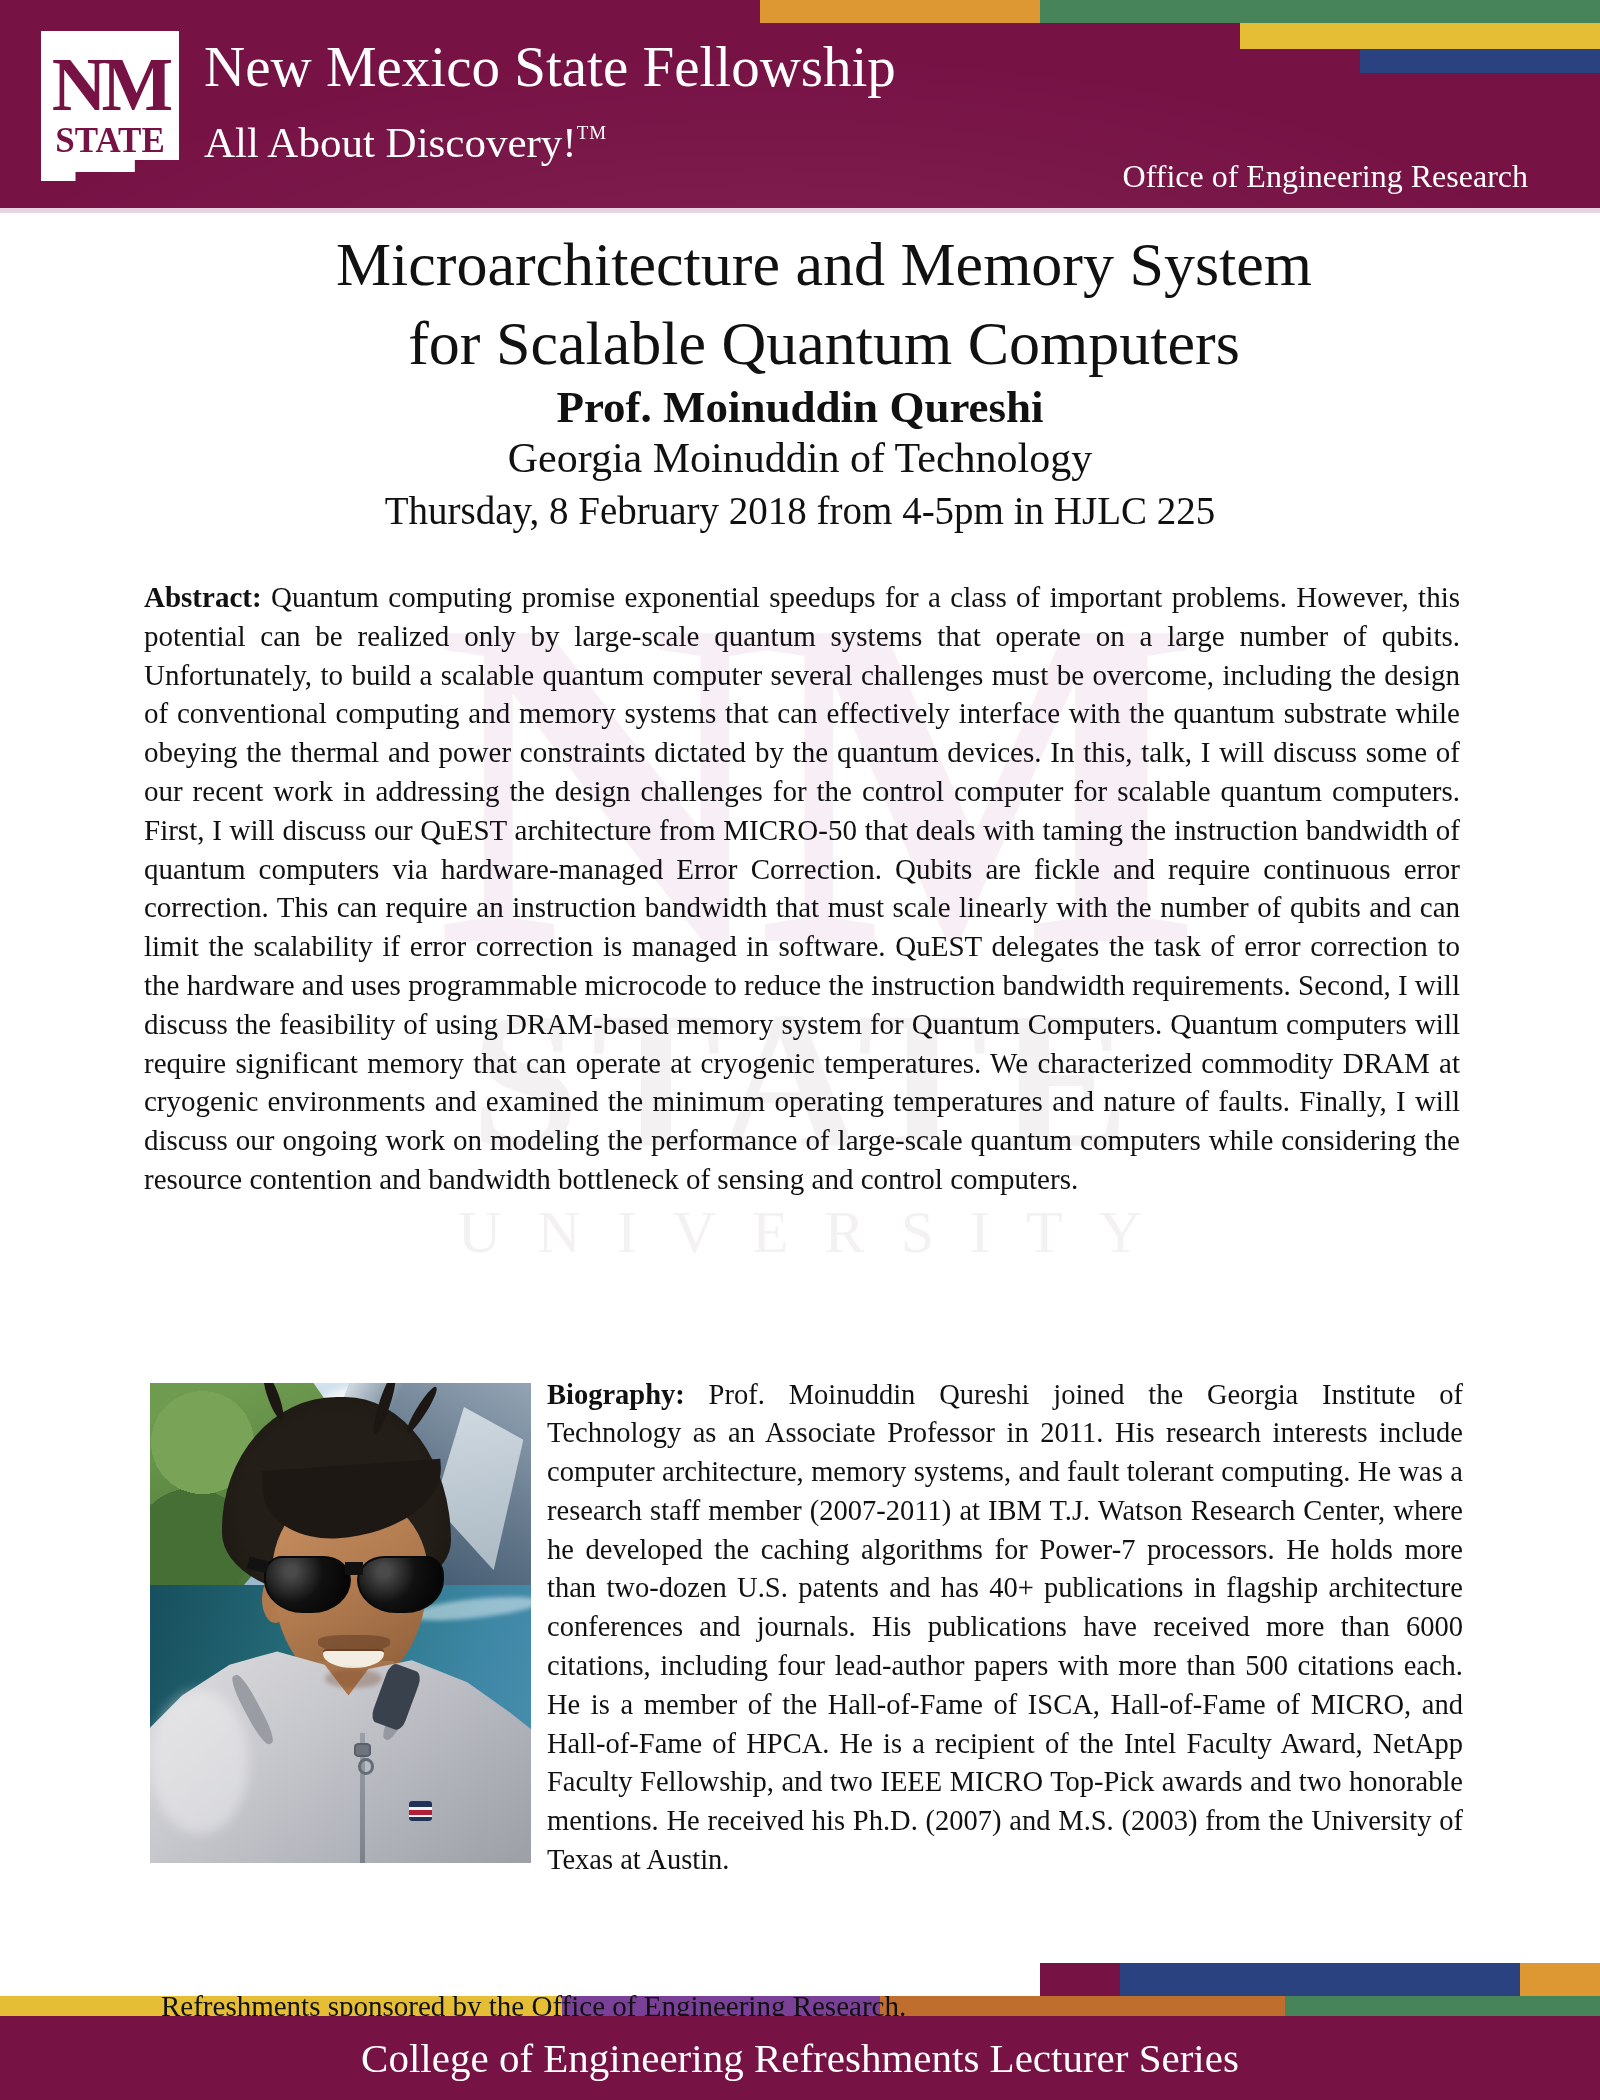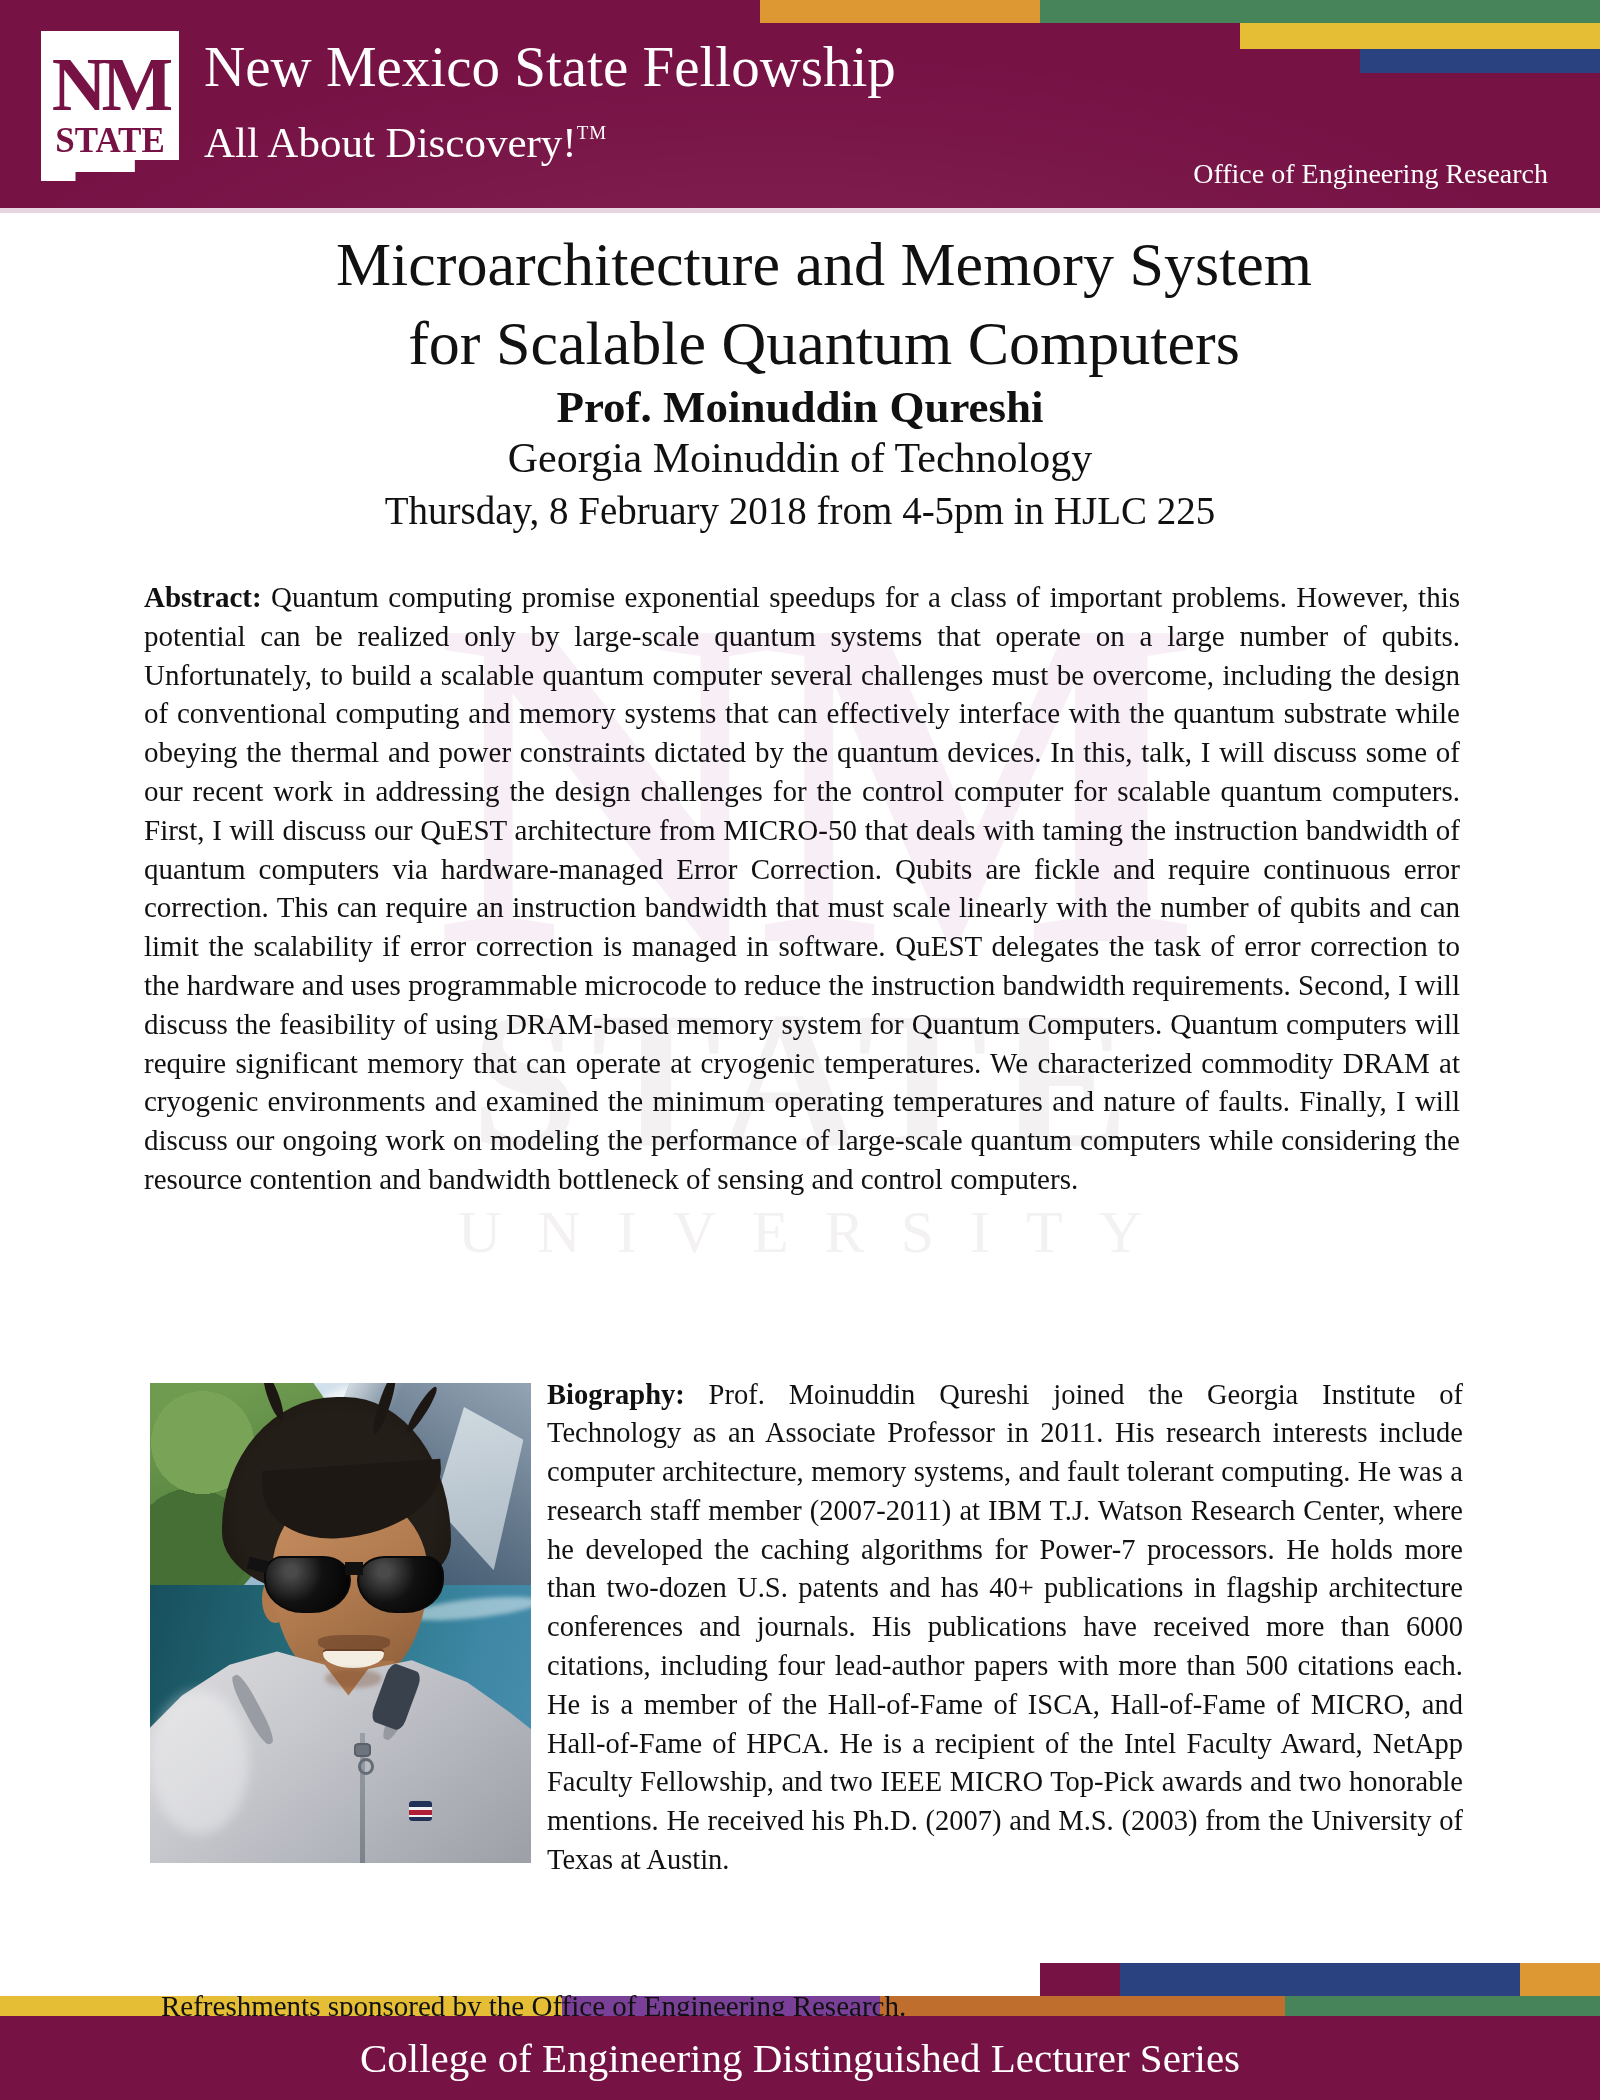--- a/index.html
+++ b/index.html
@@ -16,21 +16,21 @@
   .s-r3b{left:1360px;top:49px;width:240px;height:24px;background:#2A4380;}
 
   .logo{position:absolute;left:41px;top:31px;width:138px;height:150px;background:#ffffff;text-align:center;
         clip-path:polygon(0 0,100% 0,100% 86%,68% 86%,68% 94%,25% 94%,25% 100%,0 100%);}
   .logo-nm{font-weight:bold;font-size:76px;line-height:1;letter-spacing:-5px;color:#771245;margin-top:15px;}
   .logo-state{font-weight:bold;font-size:35px;line-height:1;letter-spacing:0;color:#771245;margin-top:1px;}
 
   .univ-name{position:absolute;left:204px;top:36px;font-size:57px;line-height:62px;color:#ffffff;}
   .tagline{position:absolute;left:204px;top:108px;font-size:43px;line-height:50px;color:#ffffff;}
   .tagline sup{font-size:19px;vertical-align:18px;letter-spacing:1px;}
-  .office{position:absolute;right:52px;top:158px;font-size:28px;color:#ffffff;}
+  .office{position:absolute;right:72px;top:158px;font-size:32px;color:#ffffff;}
 
   .divider{position:absolute;left:0;top:208px;width:1600px;height:5px;background:#E7D6E2;}
 
   
   .watermark{position:absolute;left:0;right:0;top:600px;text-align:center;z-index:0;}
   .wm-nm{font-size:470px;font-weight:bold;line-height:0.78;letter-spacing:-18px;padding-left:18px;color:#F8EEF5;}
   .wm-state{font-size:195px;font-weight:bold;line-height:1;letter-spacing:12px;padding-left:12px;color:#F3F1F2;margin-top:16px;}
   .wm-univ{font-size:60px;line-height:1;letter-spacing:36px;padding-left:36px;color:#F3F1F2;margin-top:24px;}
 
   
@@ -198,16 +198,16 @@
 
   <div class="stripe fA-maroon"></div>
   <div class="stripe fA-blue"></div>
   <div class="stripe fA-orange"></div>
   <div class="stripe fB-yellow"></div>
   <div class="stripe fB-purple"></div>
   <div class="stripe fB-sienna"></div>
   <div class="stripe fB-green"></div>
 
   <div class="footer-band">
-    <div class="footer-text">College of Engineering Distinguished Lecturer Series</div>
+    <div class="footer-text">College of Engineering Refreshments Lecturer Series</div>
   </div>
 
 </div>
 
 </body></html>

